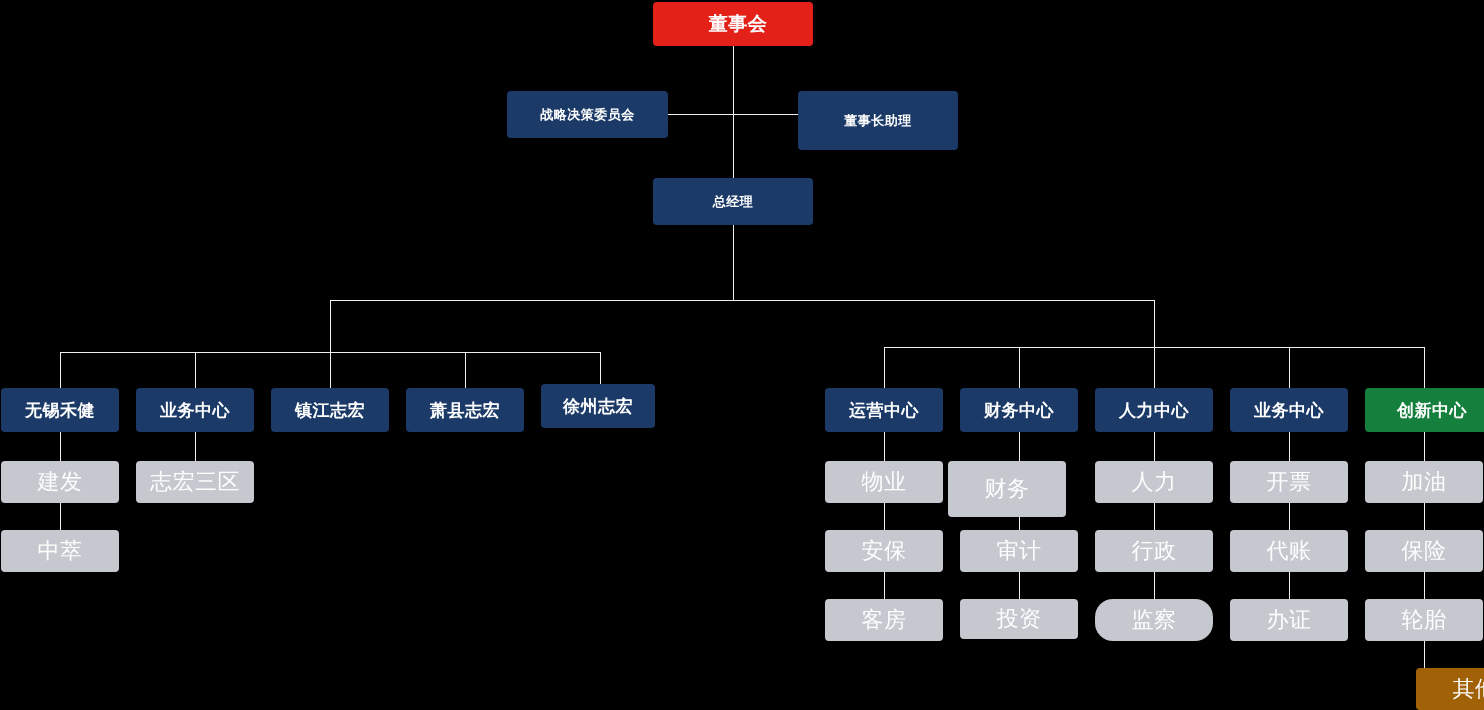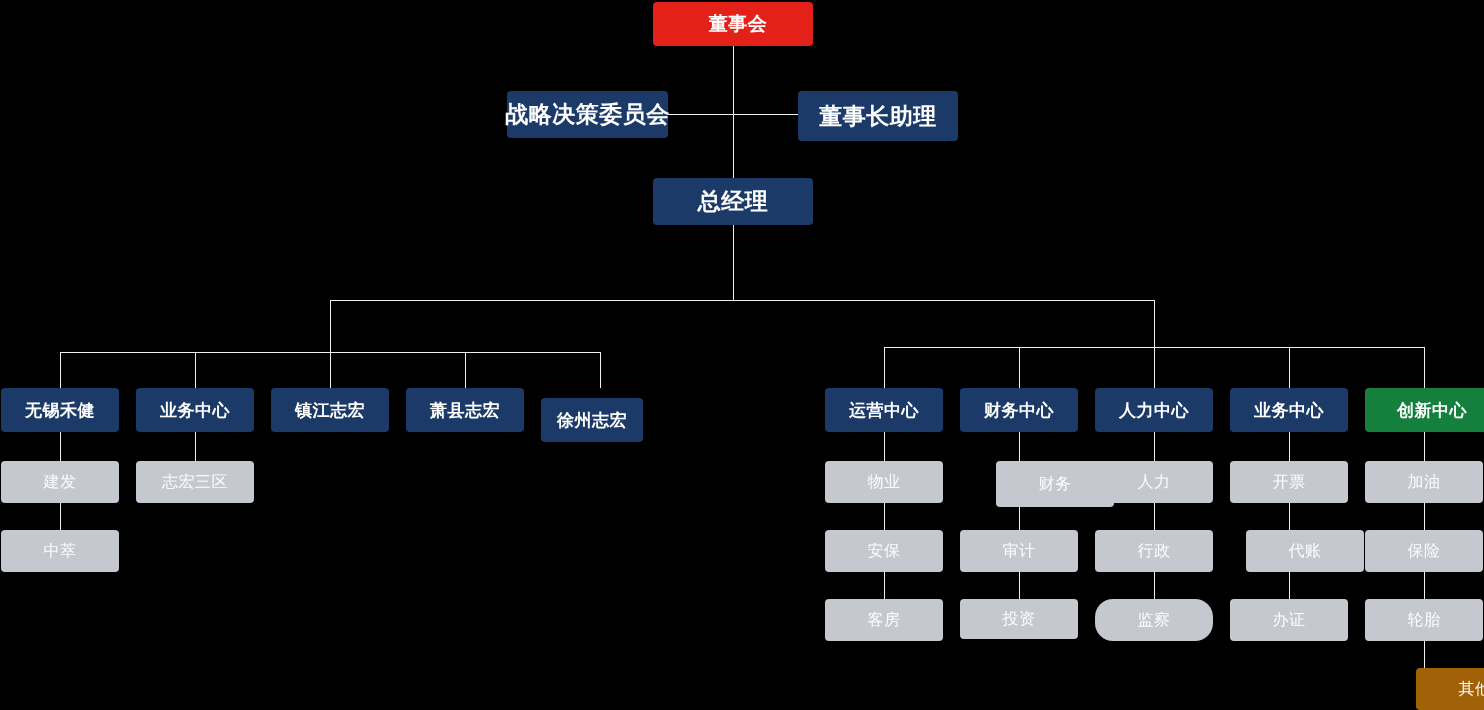--- a/index.html
+++ b/index.html
@@ -8,23 +8,23 @@
     font-family:"Liberation Sans","DejaVu Sans",sans-serif;
   }
   .lines{position:absolute;left:0;top:0;pointer-events:none;}
   .node{
     position:absolute;display:flex;align-items:center;justify-content:center;
     color:#fff;border-radius:4px;box-sizing:border-box;white-space:nowrap;
     letter-spacing:0.5px;
   }
   .node.red{background:#e32119;font-size:19px;font-weight:700;}
   .node.blue{background:#1b3a68;font-weight:700;}
-  .node.blue.lg{font-size:23px;}
+  .node.blue.lg{font-size:13px;}
   .node.blue.md{font-size:17px;}
-  .node.gray{background:#c5c8ce;font-size:16px;font-weight:400;color:#fdfdfe;}
+  .node.gray{background:#c5c8ce;font-size:22px;font-weight:400;color:#fdfdfe;}
 </style>
 </head>
 <body>
 
 <div class="canvas">
 
   <svg class="lines" width="1484" height="710" viewBox="0 0 1484 710" stroke="#eff0f1" stroke-width="1" shape-rendering="crispEdges">
 
     <line x1="733" y1="46" x2="733" y2="178"></line>
     <line x1="668" y1="114" x2="798" y2="114"></line>
@@ -67,53 +67,53 @@
     <line x1="1019" y1="572" x2="1019" y2="599"></line>
     <line x1="1154" y1="572" x2="1154" y2="599"></line>
     <line x1="1289" y1="572" x2="1289" y2="599"></line>
     <line x1="1424" y1="572" x2="1424" y2="599"></line>
 
     <line x1="1424" y1="641" x2="1424" y2="668"></line>
   </svg>
 
   <div class="node red" style="left: 653px; top: 2px; width: 160px; height: 44px; background: rgb(227, 33, 25); padding-left: 10px;">董事会</div>
   <div class="node blue lg" style="left: 507px; top: 91px; width: 161px; height: 47px; background: rgb(27, 58, 104);">战略决策委员会</div>
-  <div class="node blue lg" style="left: 798px; top: 91px; width: 160px; height: 50px; background: rgb(27, 58, 104);">董事长助理</div>
+  <div class="node blue lg" style="left: 798px; top: 91px; width: 160px; height: 59px; background: rgb(27, 58, 104);">董事长助理</div>
   <div class="node blue lg" style="left: 653px; top: 178px; width: 160px; height: 47px; background: rgb(27, 58, 104);">总经理</div>
 
   <div class="node blue md" style="left: 1px; top: 388px; width: 118px; height: 44px; background: rgb(27, 58, 104);">无锡禾健</div>
   <div class="node blue md" style="left: 136px; top: 388px; width: 118px; height: 44px; background: rgb(27, 58, 104);">业务中心</div>
   <div class="node blue md" style="left: 271px; top: 388px; width: 118px; height: 44px; background: rgb(27, 58, 104);">镇江志宏</div>
   <div class="node blue md" style="left: 406px; top: 388px; width: 118px; height: 44px; background: rgb(27, 58, 104);">萧县志宏</div>
-  <div class="node blue md" style="left: 541px; top: 398px; width: 102px; height: 44px; background: rgb(27, 58, 104);">徐州志宏</div>
+  <div class="node blue md" style="left: 541px; top: 384px; width: 114px; height: 44px; background: rgb(27, 58, 104);">徐州志宏</div>
 
   <div class="node gray" style="left: 1px; top: 461px; width: 118px; height: 42px; background: rgb(197, 200, 206);">建发</div>
   <div class="node gray" style="left: 1px; top: 530px; width: 118px; height: 42px; background: rgb(197, 200, 206); font-family: Liberation Mono, monospace;">中萃</div>
   <div class="node gray" style="left: 136px; top: 461px; width: 118px; height: 42px; background: rgb(197, 200, 206);">志宏三区</div>
 
   <div class="node blue md" style="left: 825px; top: 388px; width: 118px; height: 44px; background: rgb(27, 58, 104);">运营中心</div>
   <div class="node blue md" style="left: 960px; top: 388px; width: 118px; height: 44px; background: rgb(27, 58, 104);">财务中心</div>
   <div class="node blue md" style="left: 1095px; top: 388px; width: 118px; height: 44px; background: rgb(27, 58, 104);">人力中心</div>
   <div class="node blue md" style="left: 1230px; top: 388px; width: 118px; height: 44px; background: rgb(27, 58, 104);">业务中心</div>
   <div class="node blue md" style="left: 1365px; top: 388px; width: 134px; height: 44px; background: #15803d;">创新中心</div>
 
   <div class="node gray" style="left: 825px; top: 461px; width: 118px; height: 42px; background: rgb(197, 200, 206);">物业</div>
   <div class="node gray" style="left: 825px; top: 530px; width: 118px; height: 42px; background: rgb(197, 200, 206);">安保</div>
   <div class="node gray" style="left: 825px; top: 599px; width: 118px; height: 42px; background: rgb(197, 200, 206);">客房</div>
 
-  <div class="node gray" style="left: 996px; top: 461px; width: 118px; height: 46px; background: rgb(197, 200, 206);">财务</div>
+  <div class="node gray" style="left: 948px; top: 461px; width: 118px; height: 56px; background: rgb(197, 200, 206);">财务</div>
   <div class="node gray" style="left: 960px; top: 530px; width: 118px; height: 42px; background: rgb(197, 200, 206);">审计</div>
   <div class="node gray" style="left: 960px; top: 599px; width: 118px; height: 40px; background: rgb(197, 200, 206);">投资</div>
 
   <div class="node gray" style="left: 1095px; top: 461px; width: 118px; height: 42px; background: rgb(197, 200, 206);">人力</div>
   <div class="node gray" style="left: 1095px; top: 530px; width: 118px; height: 42px; background: rgb(197, 200, 206);">行政</div>
   <div class="node gray" style="left: 1095px; top: 599px; width: 118px; height: 42px; background: rgb(197, 200, 206); border-radius: 18px;">监察</div>
 
   <div class="node gray" style="left: 1230px; top: 461px; width: 118px; height: 42px; background: rgb(197, 200, 206);">开票</div>
-  <div class="node gray" style="left: 1230px; top: 530px; width: 118px; height: 42px; background: rgb(197, 200, 206); margin-left: 16px;">代账</div>
+  <div class="node gray" style="left: 1230px; top: 530px; width: 118px; height: 42px; background: rgb(197, 200, 206);">代账</div>
   <div class="node gray" style="left: 1230px; top: 599px; width: 118px; height: 42px; background: rgb(197, 200, 206);">办证</div>
 
   <div class="node gray" style="left: 1365px; top: 461px; width: 118px; height: 42px; background: rgb(197, 200, 206);">加油</div>
   <div class="node gray" style="left: 1365px; top: 530px; width: 118px; height: 42px; background: rgb(197, 200, 206);">保险</div>
   <div class="node gray" style="left: 1365px; top: 599px; width: 118px; height: 42px; background: rgb(197, 200, 206);">轮胎</div>
   <div class="node gray" style="left: 1416px; top: 668px; width: 118px; height: 42px; background: #a16207; text-align: center;">其他</div>
 
 </div>
 
 </body></html>

